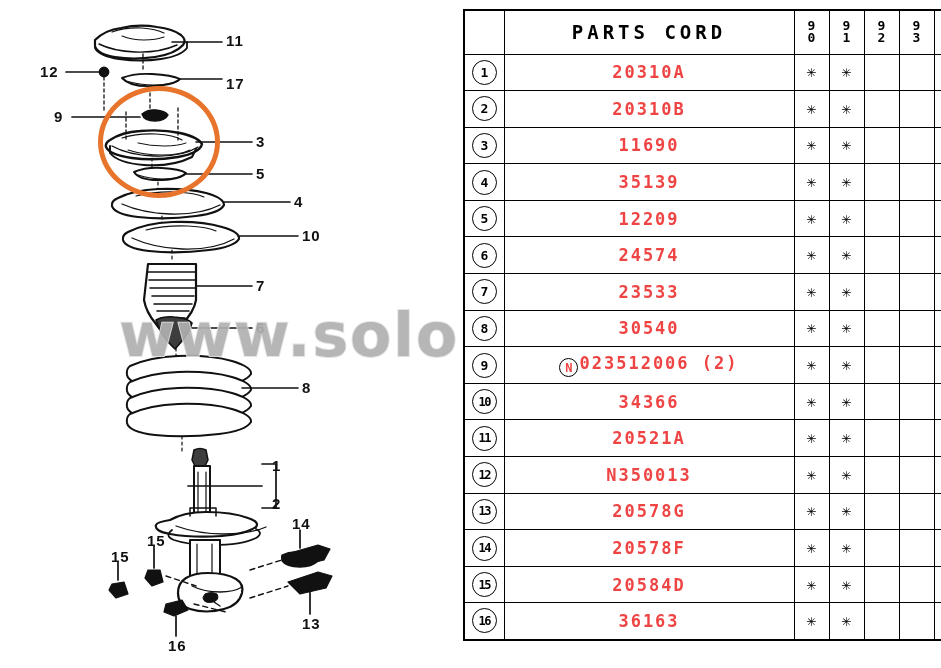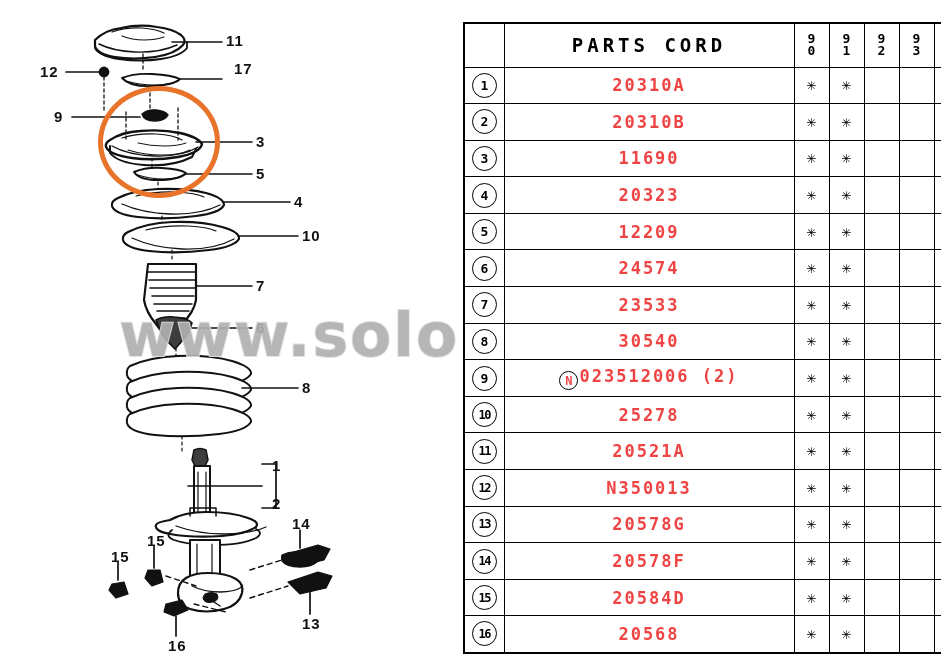--- a/index.html
+++ b/index.html
@@ -50,21 +50,21 @@
     letter-spacing: 2px;
     -webkit-text-stroke: 2px #e2e2e2;
     paint-order: stroke fill;
     pointer-events: none;
     opacity: .92;
   }
 
   
   #table-wrap {
     position: absolute;
-    left: 427px; top: 22px;
+    left: 427px; top: 9px;
     width: 506px; height: 628px; padding-left: 36px;
   }
   table.parts {
     width: 100%; height: 100%;
     border-collapse: collapse;
     table-layout: fixed;
     background: #fff;
   }
   table.parts td, table.parts th {
     border: 1.5px solid #000;
@@ -259,21 +259,21 @@
 
         <path d="M166 604 L182 600 L188 610 L174 616 L164 612 Z" fill="#111" stroke="#111" stroke-width="1.2"></path>
         <path d="M176 616 L176 636" stroke-width="1.7"></path>
         <path d="M194 604 L226 612" stroke-width="1.4" stroke-dasharray="5 4"></path>
 
       </g>
     </svg>
 
     <span class="lbl" style="left:226px; top:33px;">11</span>
     <span class="lbl" style="left:40px;  top:64px;">12</span>
-    <span class="lbl" style="left:226px; top:61px;margin-left:8px;">17</span>
+    <span class="lbl" style="left:226px; top:76px;">17</span>
     <span class="lbl" style="left:54px;  top:109px;">9</span>
     <span class="lbl" style="left:256px; top:134px;">3</span>
     <span class="lbl" style="left:256px; top:166px;">5</span>
     <span class="lbl" style="left:294px; top:194px;">4</span>
     <span class="lbl" style="left:302px; top:228px;">10</span>
     <span class="lbl" style="left:256px; top:278px;">7</span>
     <span class="lbl" style="left:256px; top:320px;">6</span>
     <span class="lbl" style="left:302px; top:380px;">8</span>
     <span class="lbl" style="left:272px; top:458px;">1</span>
     <span class="lbl" style="left:272px; top:496px;">2</span>
@@ -348,21 +348,21 @@
             <td class="cell-num"><span class="circnum">3</span></td>
             <td class="cell-name"><span>11690</span></td>
             <td class="cell-mark">✳</td>
             <td class="cell-mark">✳</td>
             <td class="cell-mark"></td>
             <td class="cell-mark"></td>
             <td class="cell-mark"></td>
           </tr>
           <tr>
             <td class="cell-num"><span class="circnum">4</span></td>
-            <td class="cell-name"><span>20323</span></td>
+            <td class="cell-name"><span>35139</span></td>
             <td class="cell-mark">✳</td>
             <td class="cell-mark">✳</td>
             <td class="cell-mark"></td>
             <td class="cell-mark"></td>
             <td class="cell-mark"></td>
           </tr>
           <tr>
             <td class="cell-num"><span class="circnum">5</span></td>
             <td class="cell-name"><span>12209</span></td>
             <td class="cell-mark">✳</td>
@@ -402,21 +402,21 @@
             <td class="cell-num"><span class="circnum">9</span></td>
             <td class="cell-name"><span class="n-badge">N</span><span>023512006 (2)</span></td>
             <td class="cell-mark">✳</td>
             <td class="cell-mark">✳</td>
             <td class="cell-mark"></td>
             <td class="cell-mark"></td>
             <td class="cell-mark"></td>
           </tr>
           <tr>
             <td class="cell-num"><span class="circnum wide">10</span></td>
-            <td class="cell-name"><span>25278</span></td>
+            <td class="cell-name"><span>34366</span></td>
             <td class="cell-mark">✳</td>
             <td class="cell-mark">✳</td>
             <td class="cell-mark"></td>
             <td class="cell-mark"></td>
             <td class="cell-mark"></td>
           </tr>
           <tr>
             <td class="cell-num"><span class="circnum wide">11</span></td>
             <td class="cell-name"><span>20521A</span></td>
             <td class="cell-mark">✳</td>
@@ -456,21 +456,21 @@
             <td class="cell-num"><span class="circnum wide">15</span></td>
             <td class="cell-name"><span>20584D</span></td>
             <td class="cell-mark">✳</td>
             <td class="cell-mark">✳</td>
             <td class="cell-mark"></td>
             <td class="cell-mark"></td>
             <td class="cell-mark"></td>
           </tr>
           <tr>
             <td class="cell-num"><span class="circnum wide">16</span></td>
-            <td class="cell-name"><span>20568</span></td>
+            <td class="cell-name"><span>36163</span></td>
             <td class="cell-mark">✳</td>
             <td class="cell-mark">✳</td>
             <td class="cell-mark"></td>
             <td class="cell-mark"></td>
             <td class="cell-mark"></td>
           </tr>
         </tbody>
     </table>
   </div>
 

